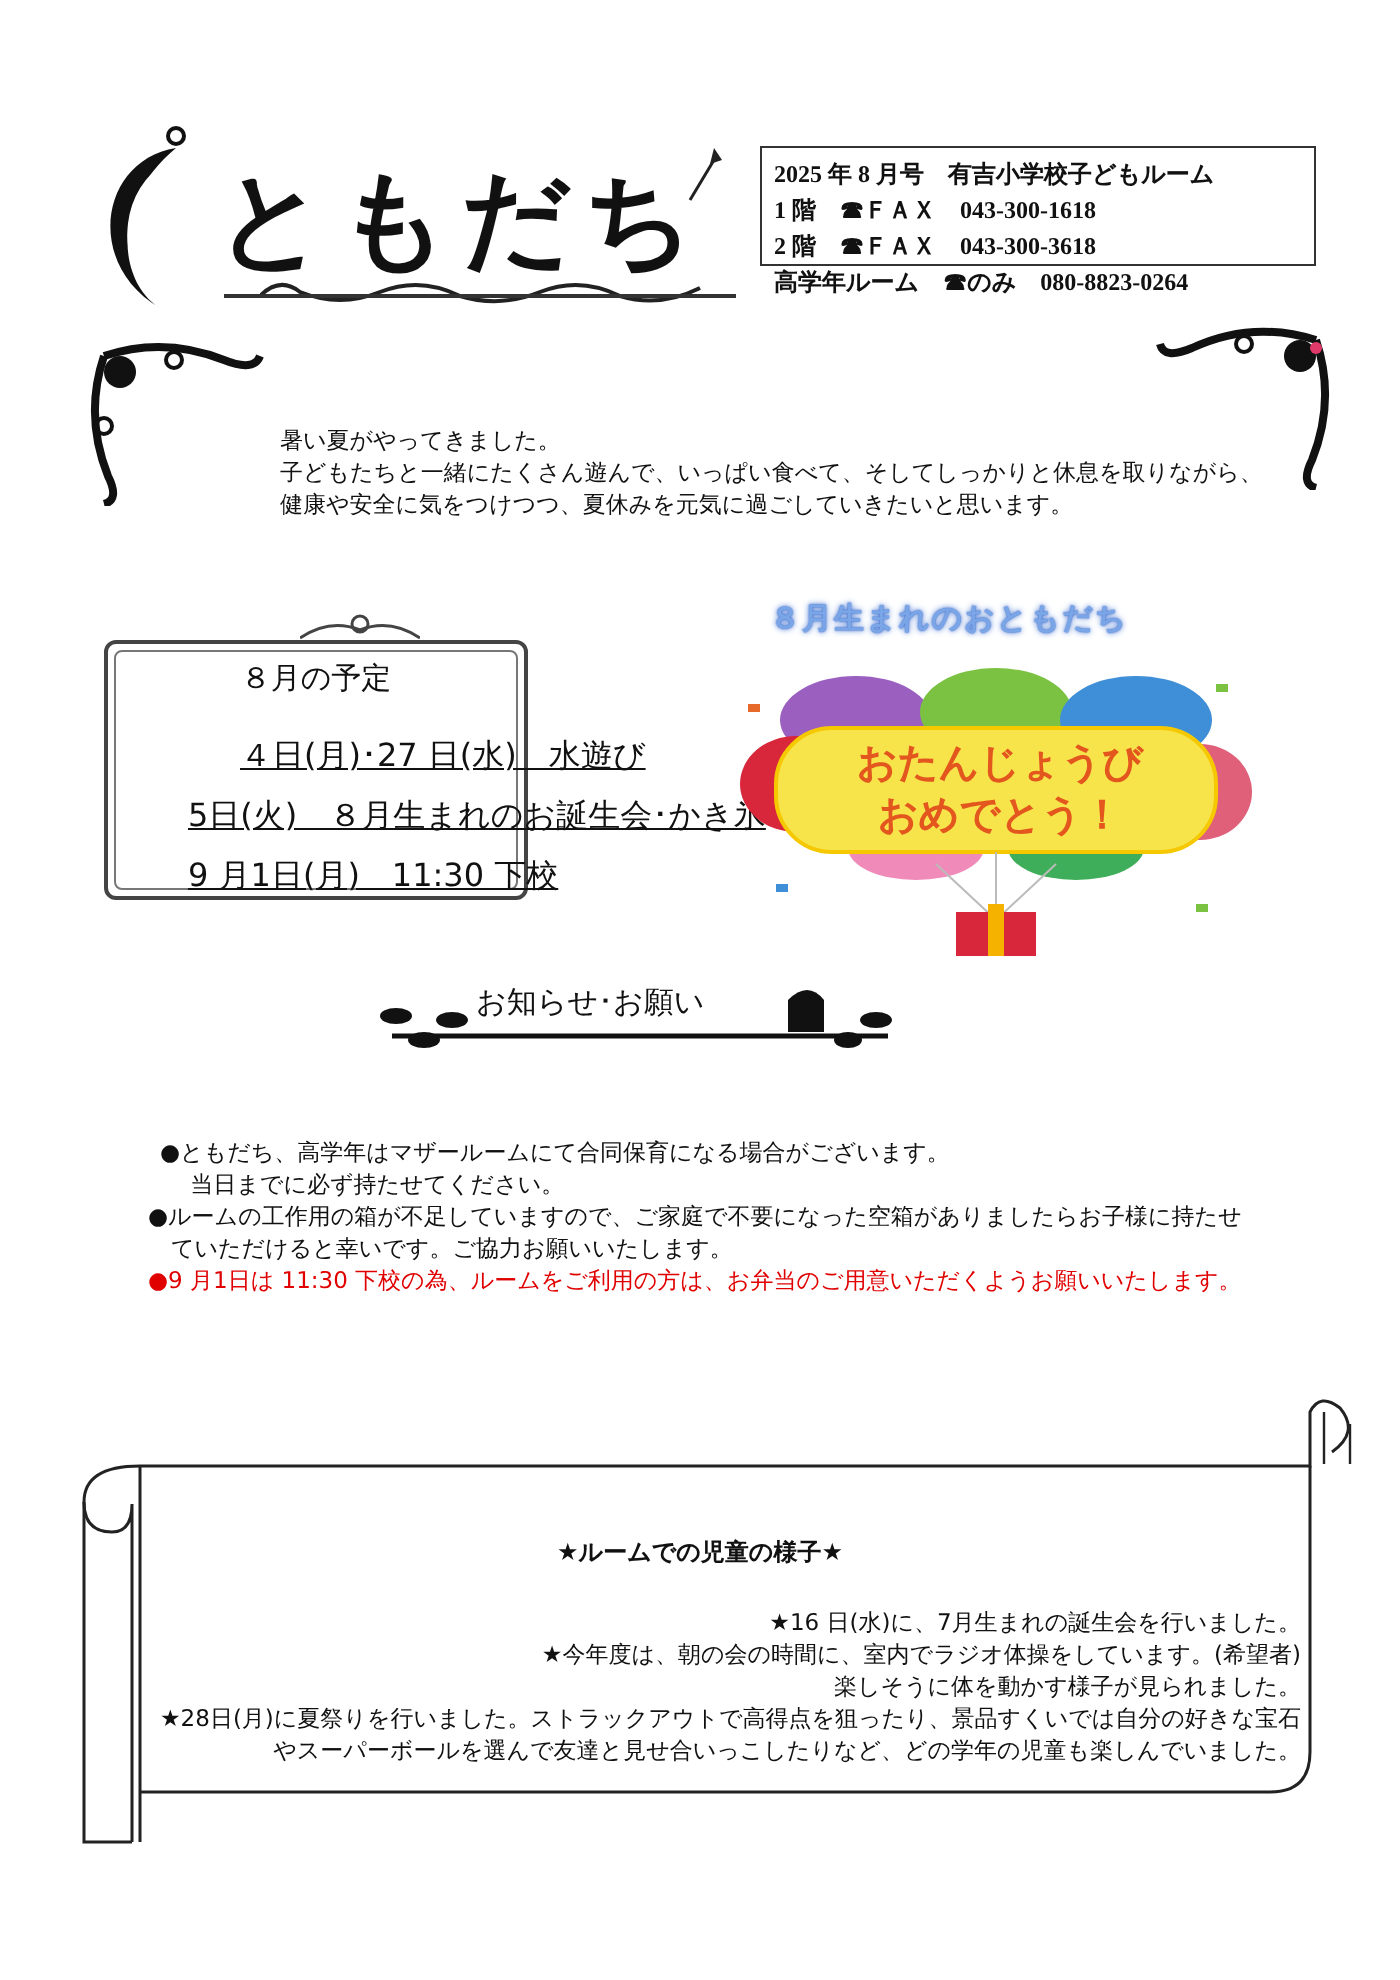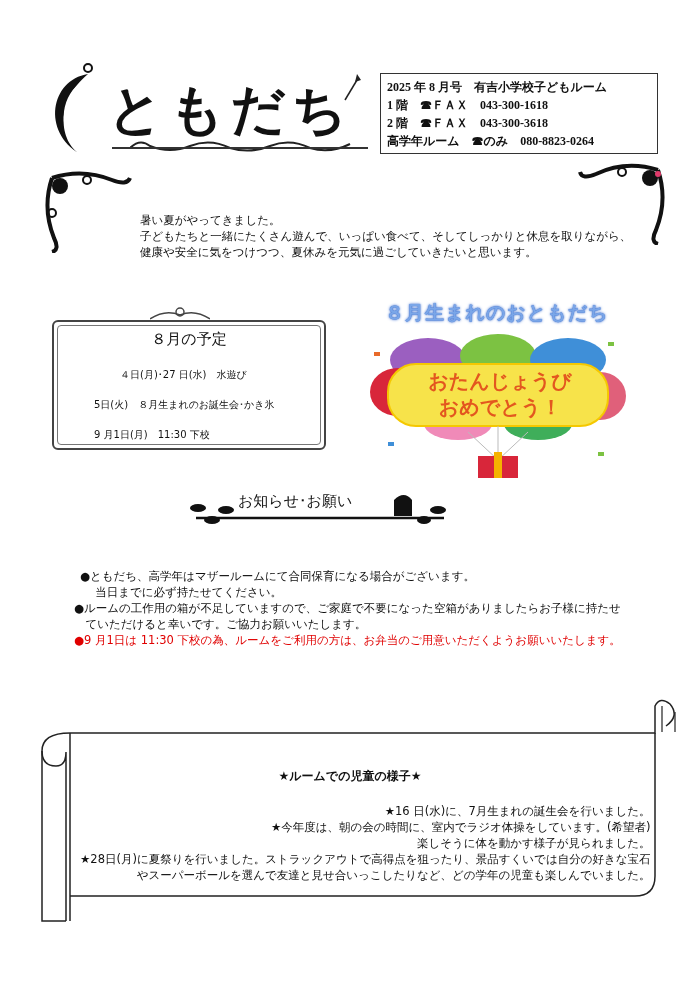--- a/index.html
+++ b/index.html
@@ -2,31 +2,31 @@
 <html><head>
 <meta charset="utf-8">
 <style>
   html,body{margin:0;padding:0;background:#fff;}
   body{width:700px;height:990px;position:relative;overflow:hidden;font-family:"DejaVu Sans",sans-serif;color:#111;}
   .abs{position:absolute;}
   
   .title{left:108px;top:80px;font-size:54px;font-weight:bold;letter-spacing:6px;line-height:60px;font-family:"DejaVu Sans",sans-serif;}
   .title-rule{left:112px;top:147px;width:256px;height:2px;background:#333;}
   .title-flourish{left:130px;top:138px;width:230px;height:16px;}
-  .info-box{left:380px;top:73px;width:278px;height:81px;border:1px solid #333;padding:4px 6px;box-sizing:border-box;font-family:"Liberation Serif",serif;font-size:12px;line-height:18px;font-weight:bold;}
+  .info-box{left:380px;top:73px;width:278px;height:60px;border:1px solid #333;padding:4px 6px;box-sizing:border-box;font-family:"Liberation Serif",serif;font-size:12px;line-height:18px;font-weight:bold;}
   .info-box div{white-space:nowrap;}
   .greeting{left:104px;top:212px;font-size:11.5px;line-height:16px;}
   .greeting div{white-space:nowrap;margin-left:36px;}
   
-  .sched{left:52px;top:320px;width:274px;height:130px;border:2px solid #444;border-radius:6px;box-sizing:border-box;}
+  .sched{left:52px;top:320px;width:212px;height:130px;border:2px solid #444;border-radius:6px;box-sizing:border-box;}
   .sched::before{content:"";position:absolute;left:3px;top:3px;right:3px;bottom:3px;border:1px solid #777;border-radius:4px;}
   .sched-title{left:0;width:100%;top:8px;text-align:center;font-size:15px;}
-  .sched-item{font-size:10px;white-space:nowrap;}
+  .sched-item{font-size:16px;white-space:nowrap;text-decoration:underline;}
   
-  .bday-title{left:385px;top:300px;font-size:19px;font-weight:bold;color:#7aa6e8;text-shadow:0 0 3px #3c6fd0,0 0 1px #2a5bbf;letter-spacing:1px;white-space:nowrap;}
+  .bday-title{left:385px;top:300px;font-size:15px;font-weight:bold;color:#7aa6e8;text-shadow:0 0 3px #3c6fd0,0 0 1px #2a5bbf;letter-spacing:1px;white-space:nowrap;}
   .banner-text{font-size:20px;font-weight:bold;color:#e3571f;text-align:center;line-height:26px;white-space:nowrap;}
   
   .notice-head{left:238px;top:492px;font-size:15px;}
   .notices{left:80px;top:568px;font-size:11.5px;line-height:16px;}
   .notices div{white-space:nowrap;}
   .red{color:#e00000;}
   
   .scroll-title{left:0;width:700px;top:768px;text-align:center;font-size:12px;font-weight:bold;}
   .scroll-body{left:80px;top:803px;font-size:11.5px;line-height:16px;}
   .scroll-body div{white-space:nowrap;text-align:right;}

